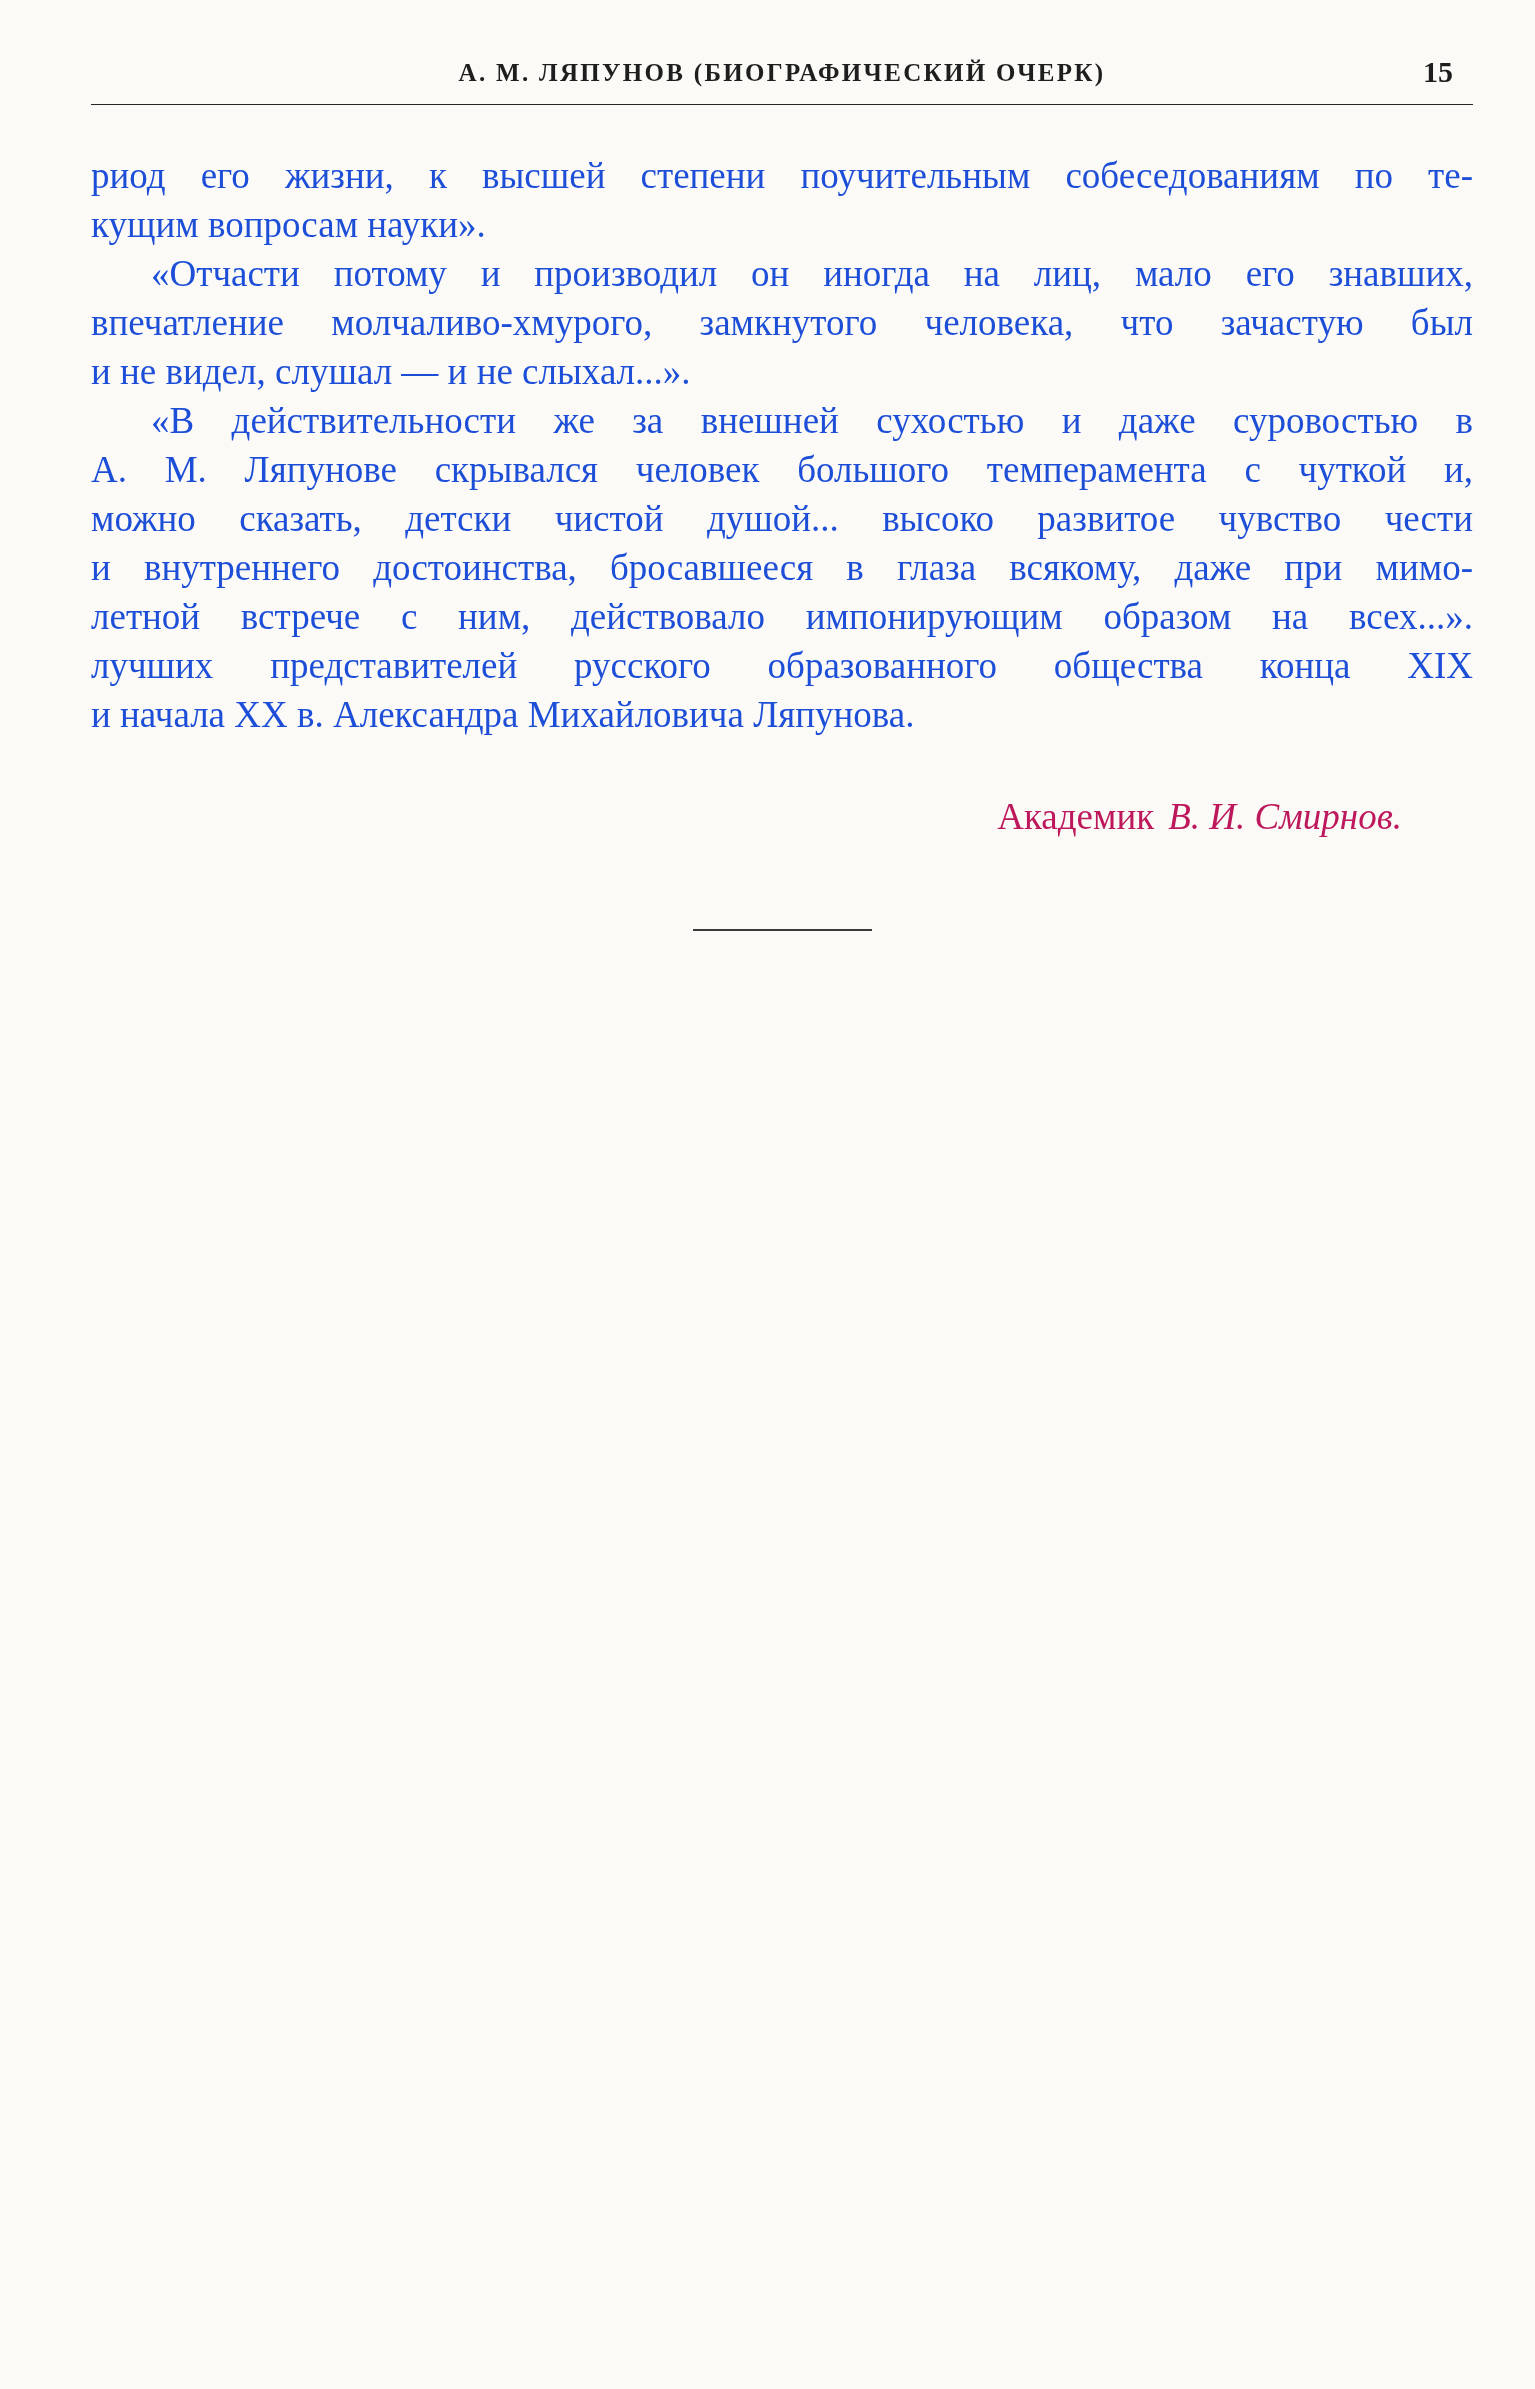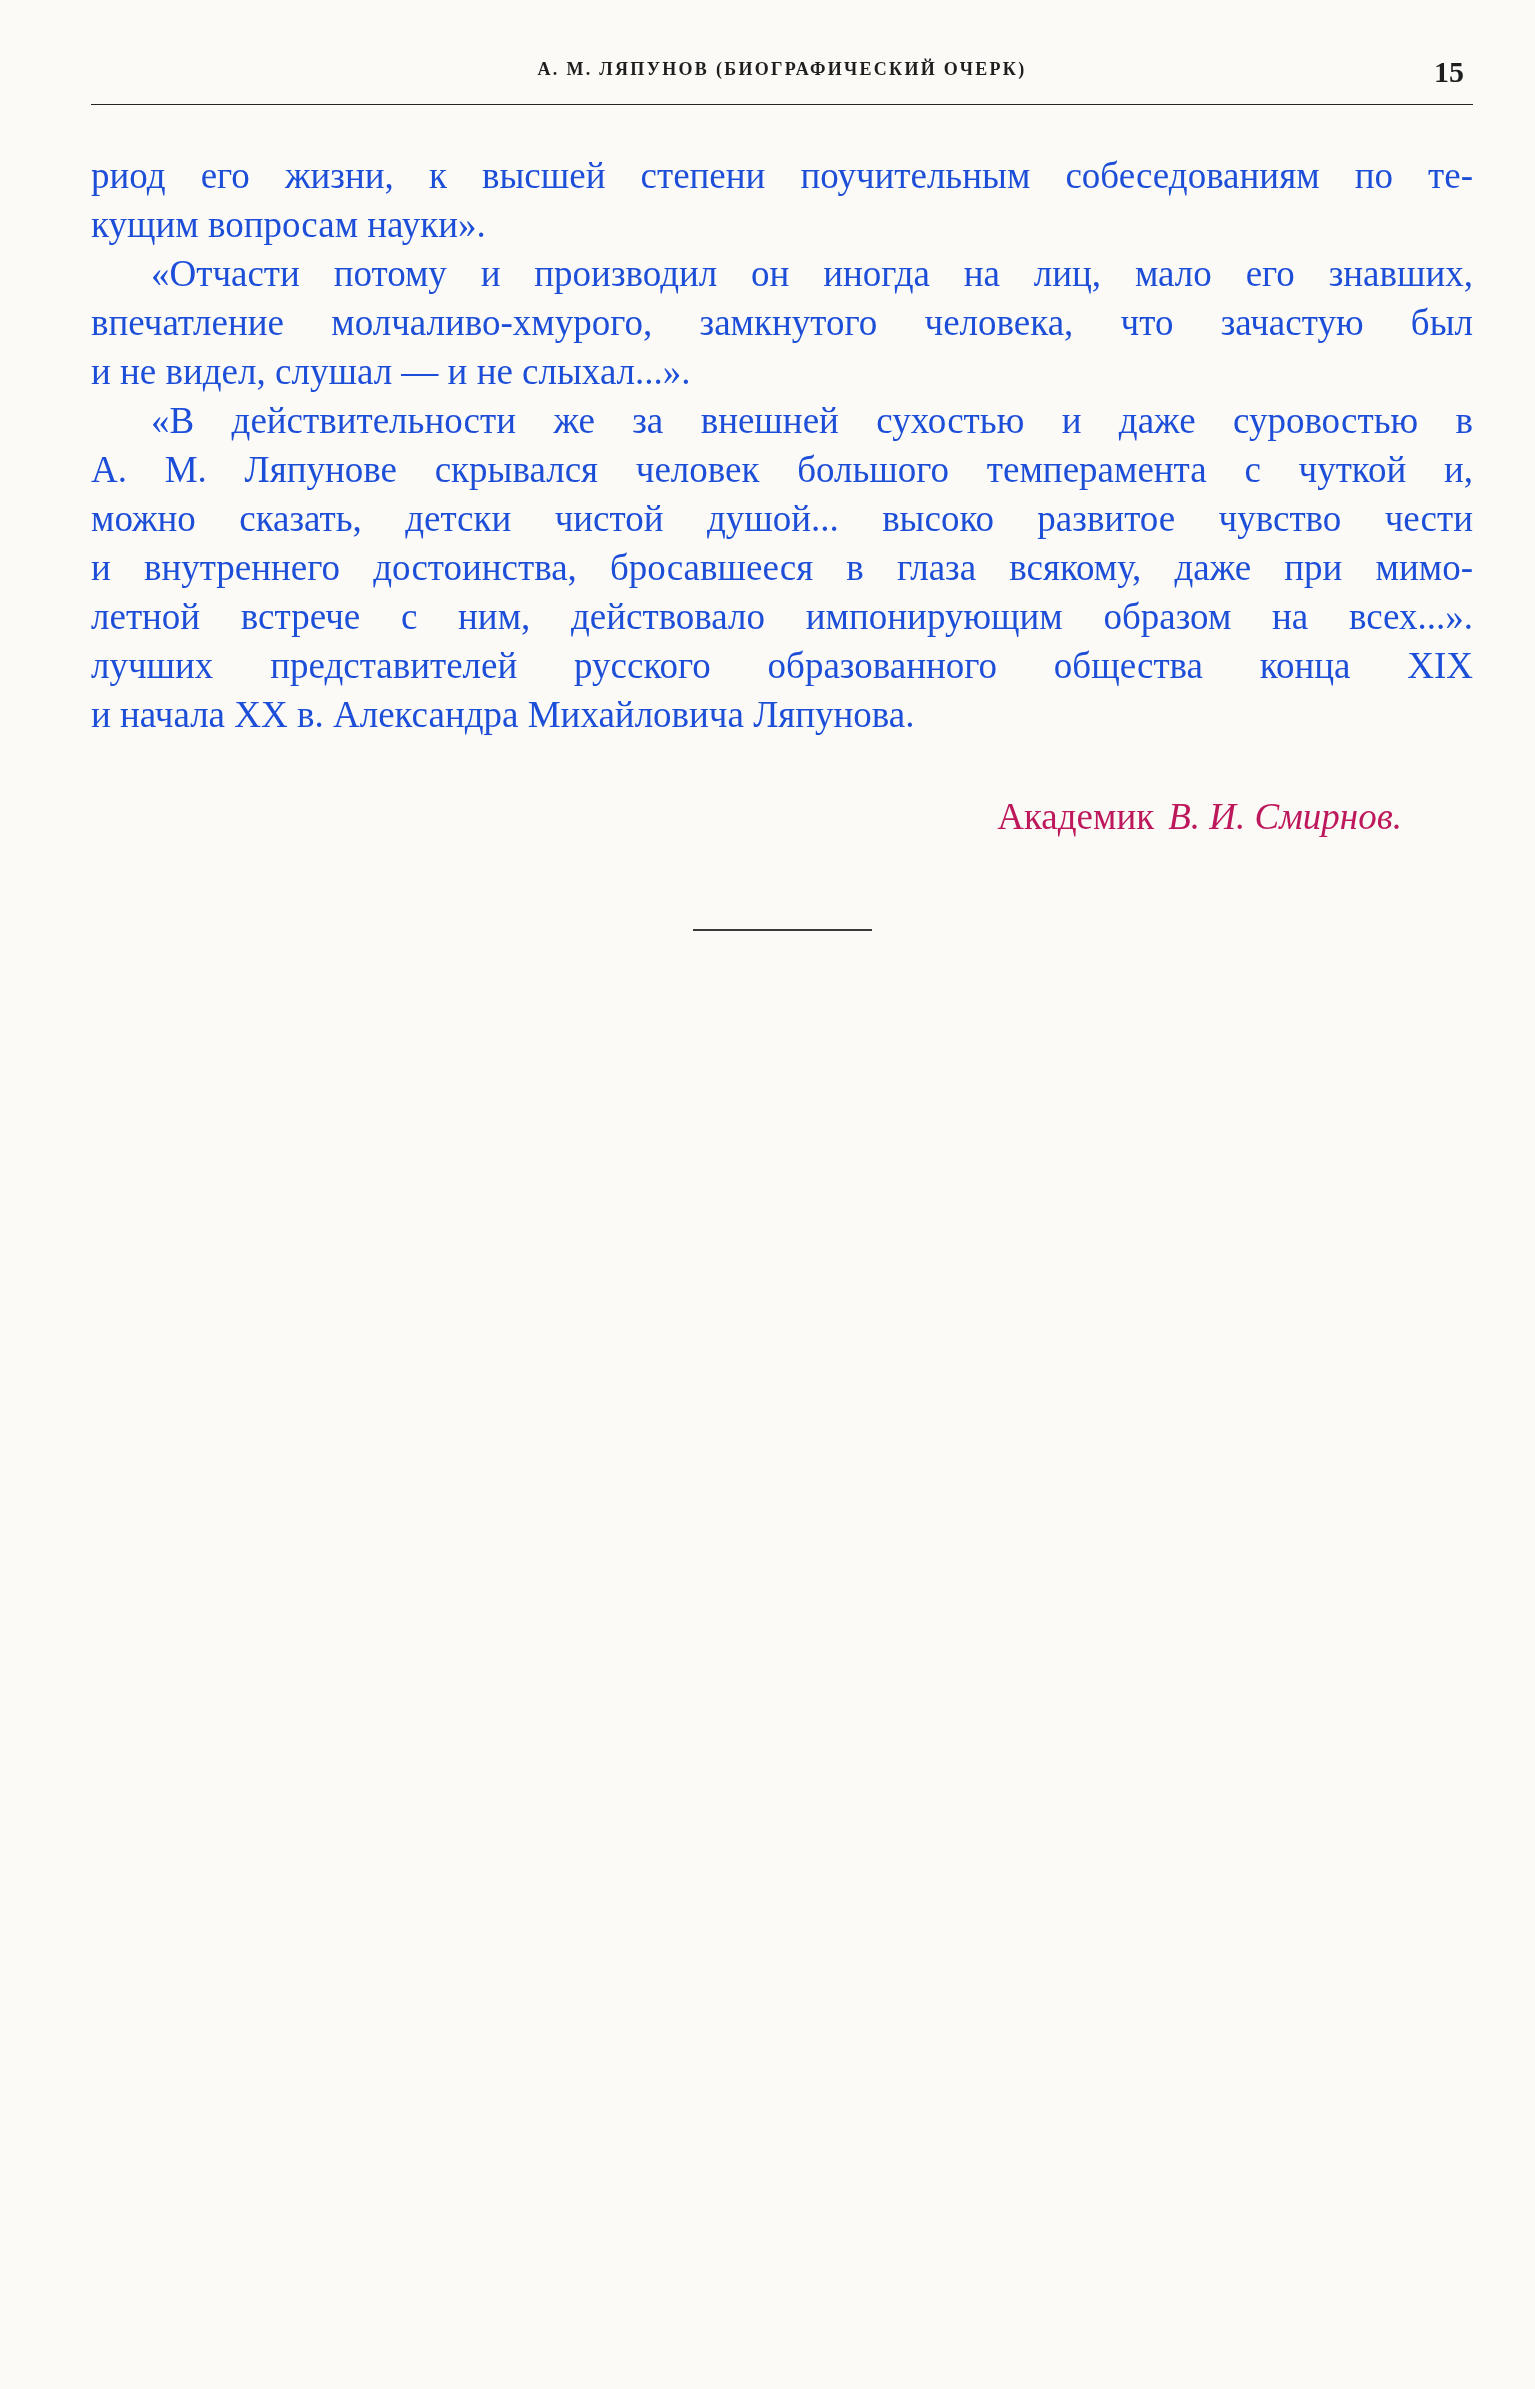--- a/index.html
+++ b/index.html
@@ -18,29 +18,29 @@
     overflow: hidden;
   }
   
   .running-head {
     position: relative;
     height: 38px;
   }
   .head-title {
     text-align: center;
     font-weight: bold;
-    font-size: 18px;
+    font-size: 25px;
     letter-spacing: 2.3px;
     padding-top: 3.7px;
     color: #1e1e1e;
   }
   .page-number {
     position: absolute;
     top: 0;
-    right: 9px;
+    right: 20px;
     font-weight: bold;
     font-size: 30px;
     color: #1e1e1e;
   }
   .head-rule {
     margin-top: 11px;
     border-top: 1.8px solid #262626;
     height: 0;
   }
   

